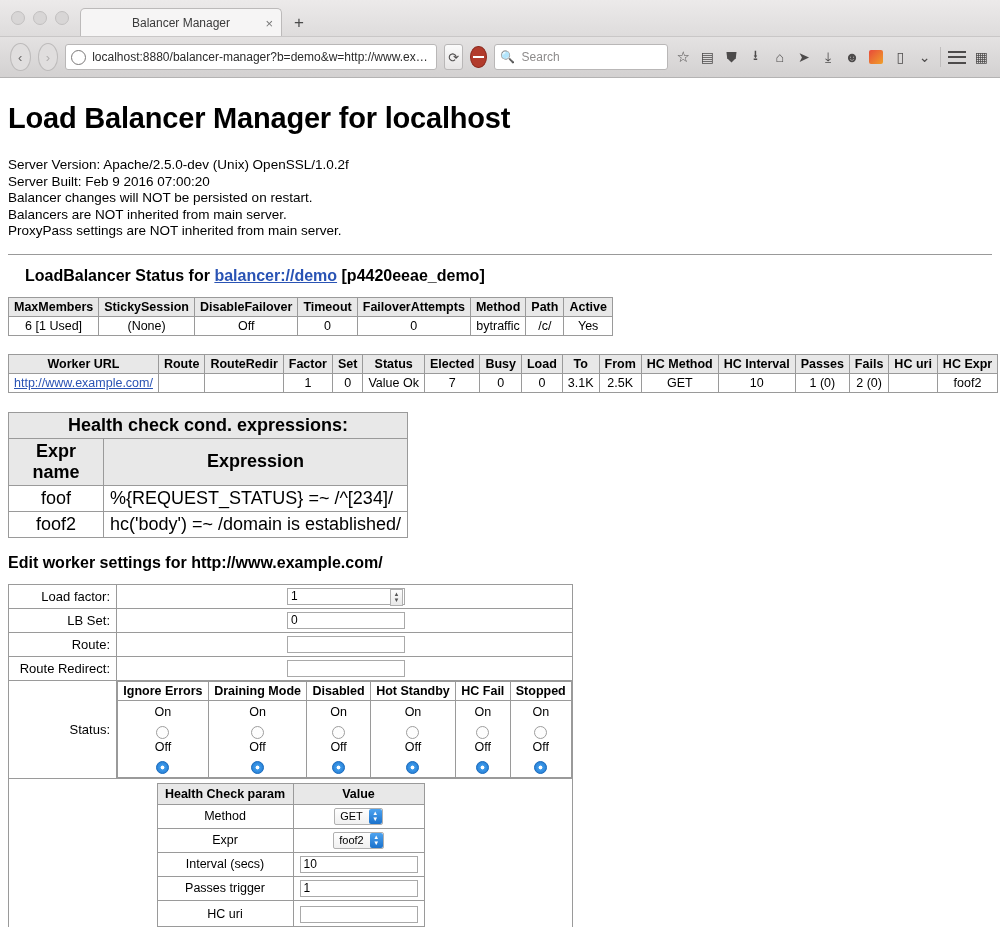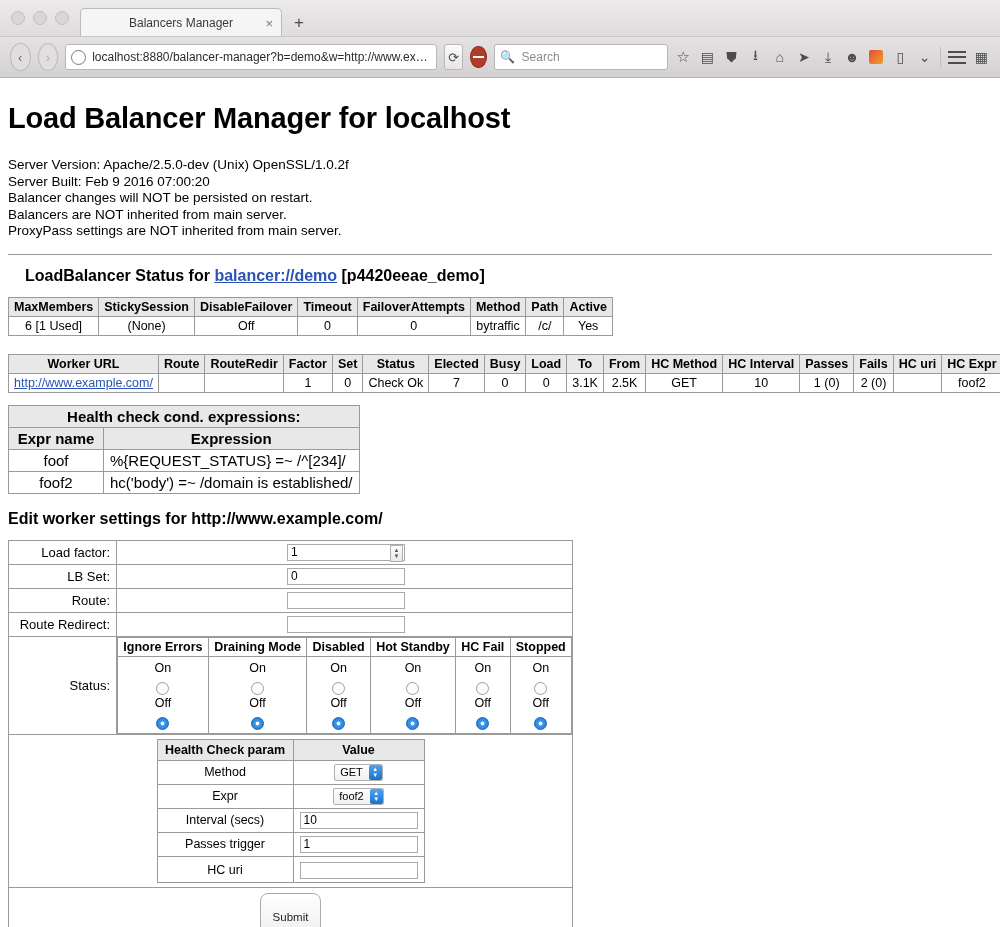--- a/index.html
+++ b/index.html
@@ -233,22 +233,22 @@
   }
   table.grid td a {
     color: #2953b4;
     text-decoration: underline;
   }
   .worker-table td.url { text-align: left; }
 
   table.hc {
     border-collapse: collapse;
     font-family: "Liberation Sans", sans-serif;
-    font-size: 15px;
-    margin-top: 12px;
+    font-size: 18px;
+    margin-top: 19px;
   }
   table.hc th, table.hc td {
     border: 1px solid #9a9a9a;
     padding: 2px 6px;
   }
   table.hc th { background: #e8e8e8; font-weight: bold; text-align: center; }
   table.hc td.name { text-align: center; width: 82px; }
   table.hc td.expr { text-align: left; font-family: "Liberation Sans", sans-serif; }
 
   
@@ -405,21 +405,21 @@
 
 <div class="browser">
   <div class="titlebar">
     <div class="traffic">
       <div class="dot"></div>
       <div class="dot"></div>
       <div class="dot"></div>
     </div>
     <div class="tabstrip">
       <div class="tab">
-        <span class="tab-title">Balancers Manager</span>
+        <span class="tab-title">Balancer Manager</span>
         <span class="tab-close">×</span>
       </div>
       <div class="newtab">+</div>
     </div>
   </div>
 
   <div class="toolbar">
     <div class="navbtn">‹</div>
     <div class="navbtn disabled">›</div>
     <div class="urlbar">
@@ -522,21 +522,21 @@
       <th>Fails</th>
       <th>HC uri</th>
       <th>HC Expr</th>
     </tr>
     <tr>
       <td class="url"><a href="#">http://www.example.com/</a></td>
       <td></td>
       <td></td>
       <td>1</td>
       <td>0</td>
-      <td>Check Ok</td>
+      <td>Value Ok</td>
       <td>7</td>
       <td>0</td>
       <td>0</td>
       <td>3.1K</td>
       <td>2.5K</td>
       <td>GET</td>
       <td>10</td>
       <td>1 (0)</td>
       <td>2 (0)</td>
       <td></td>

